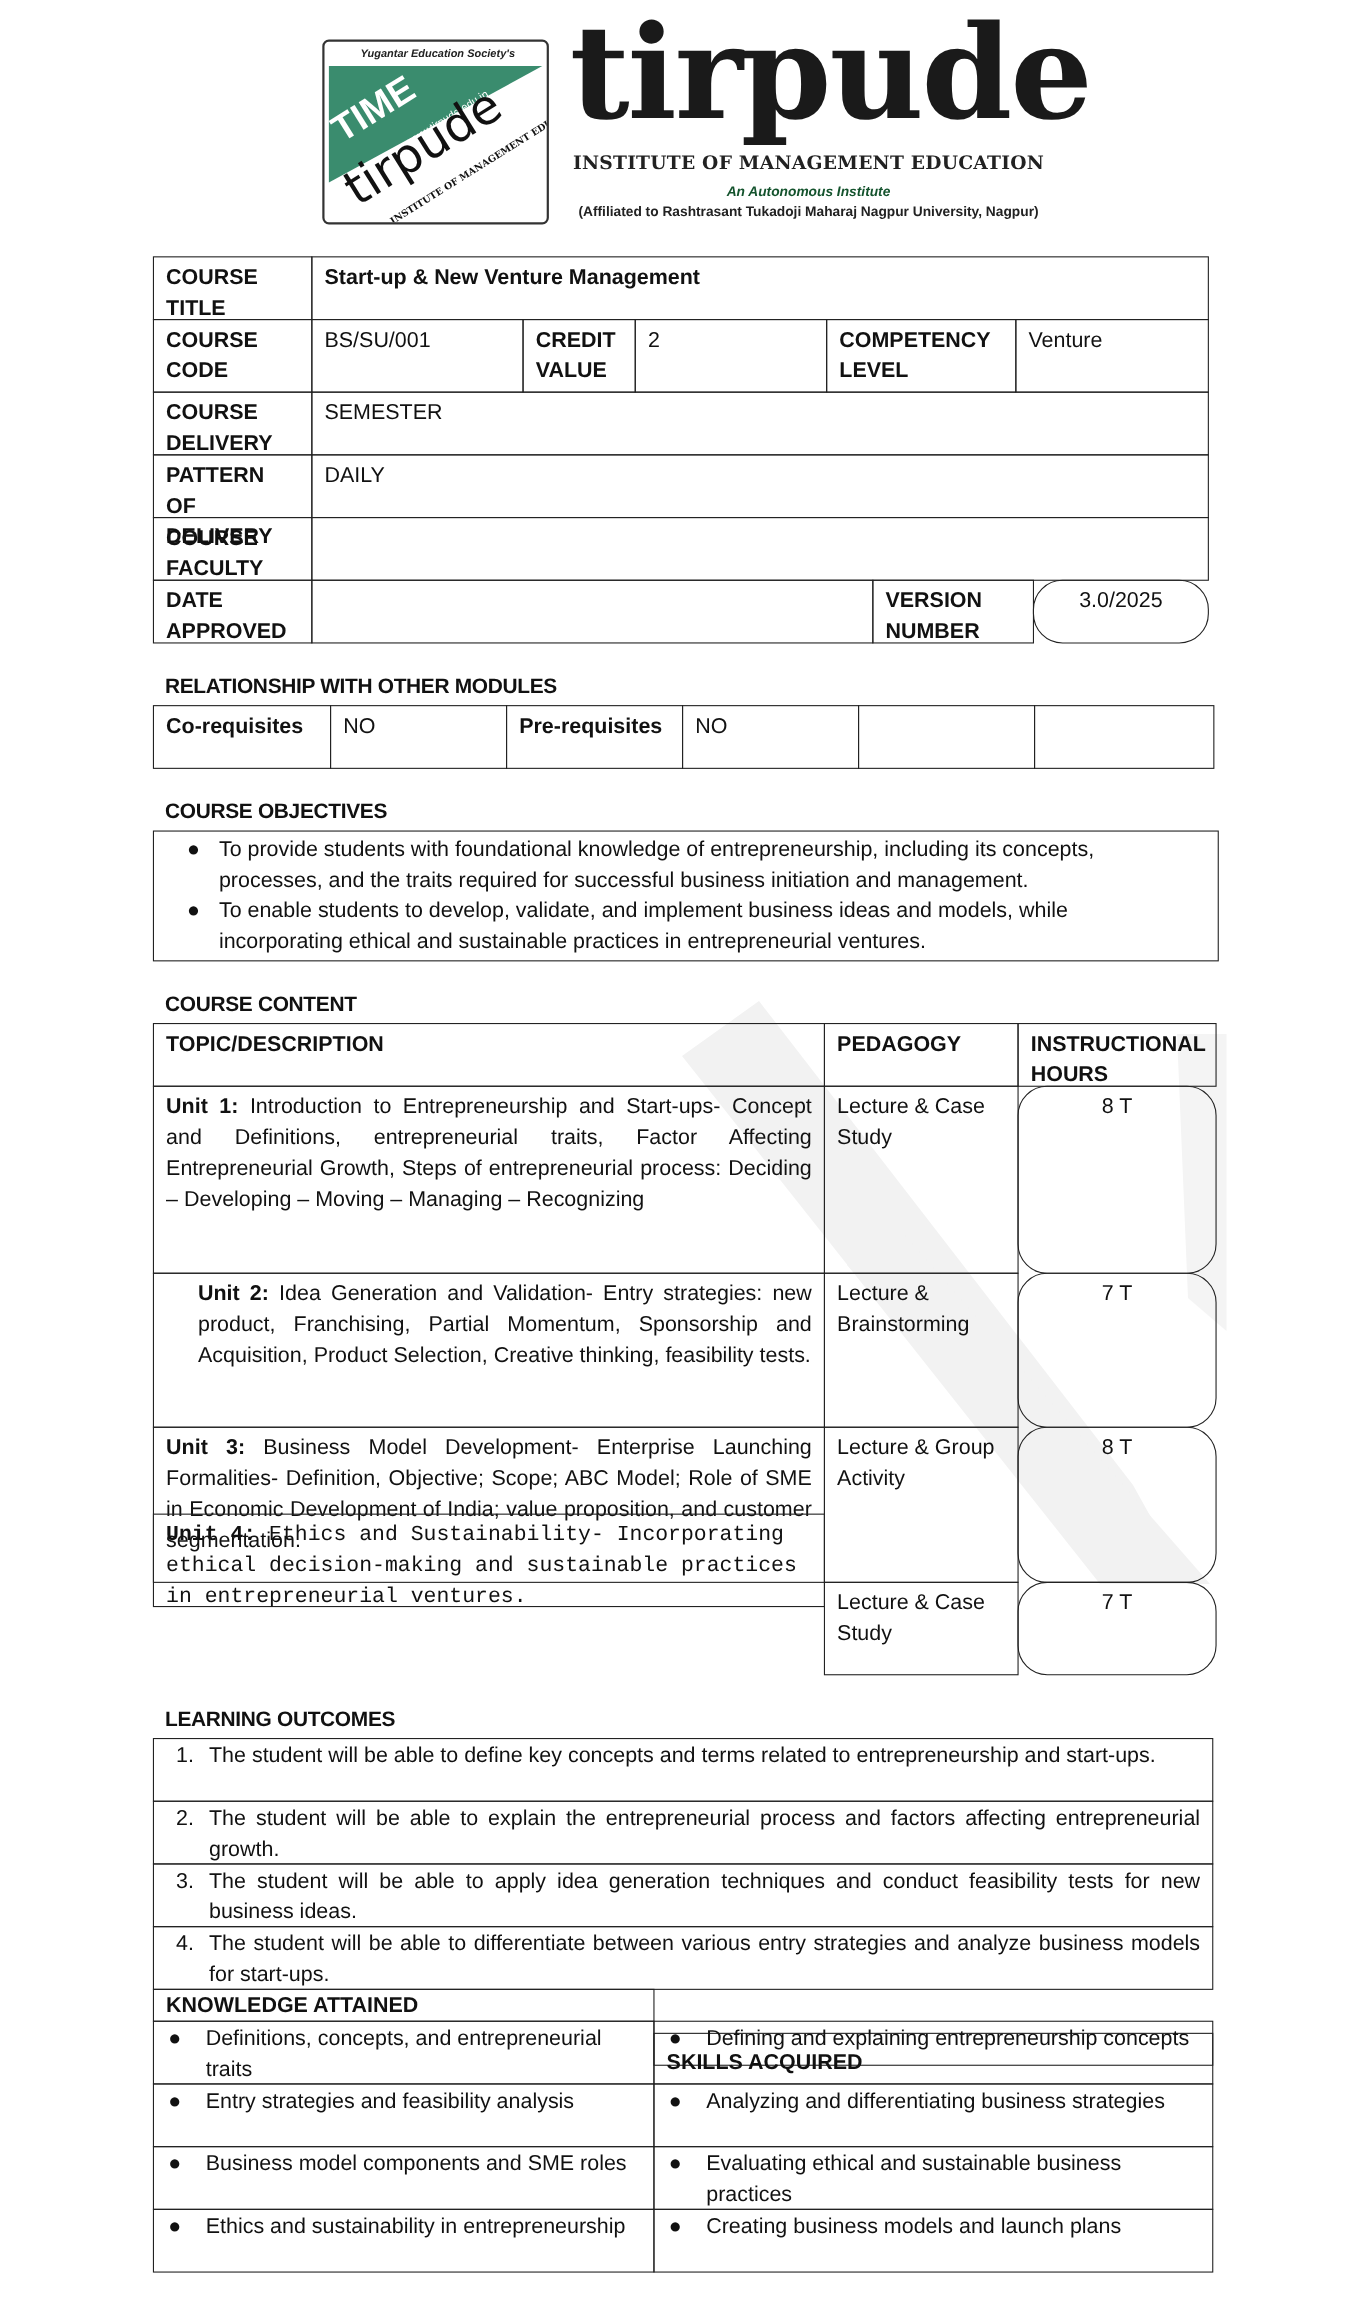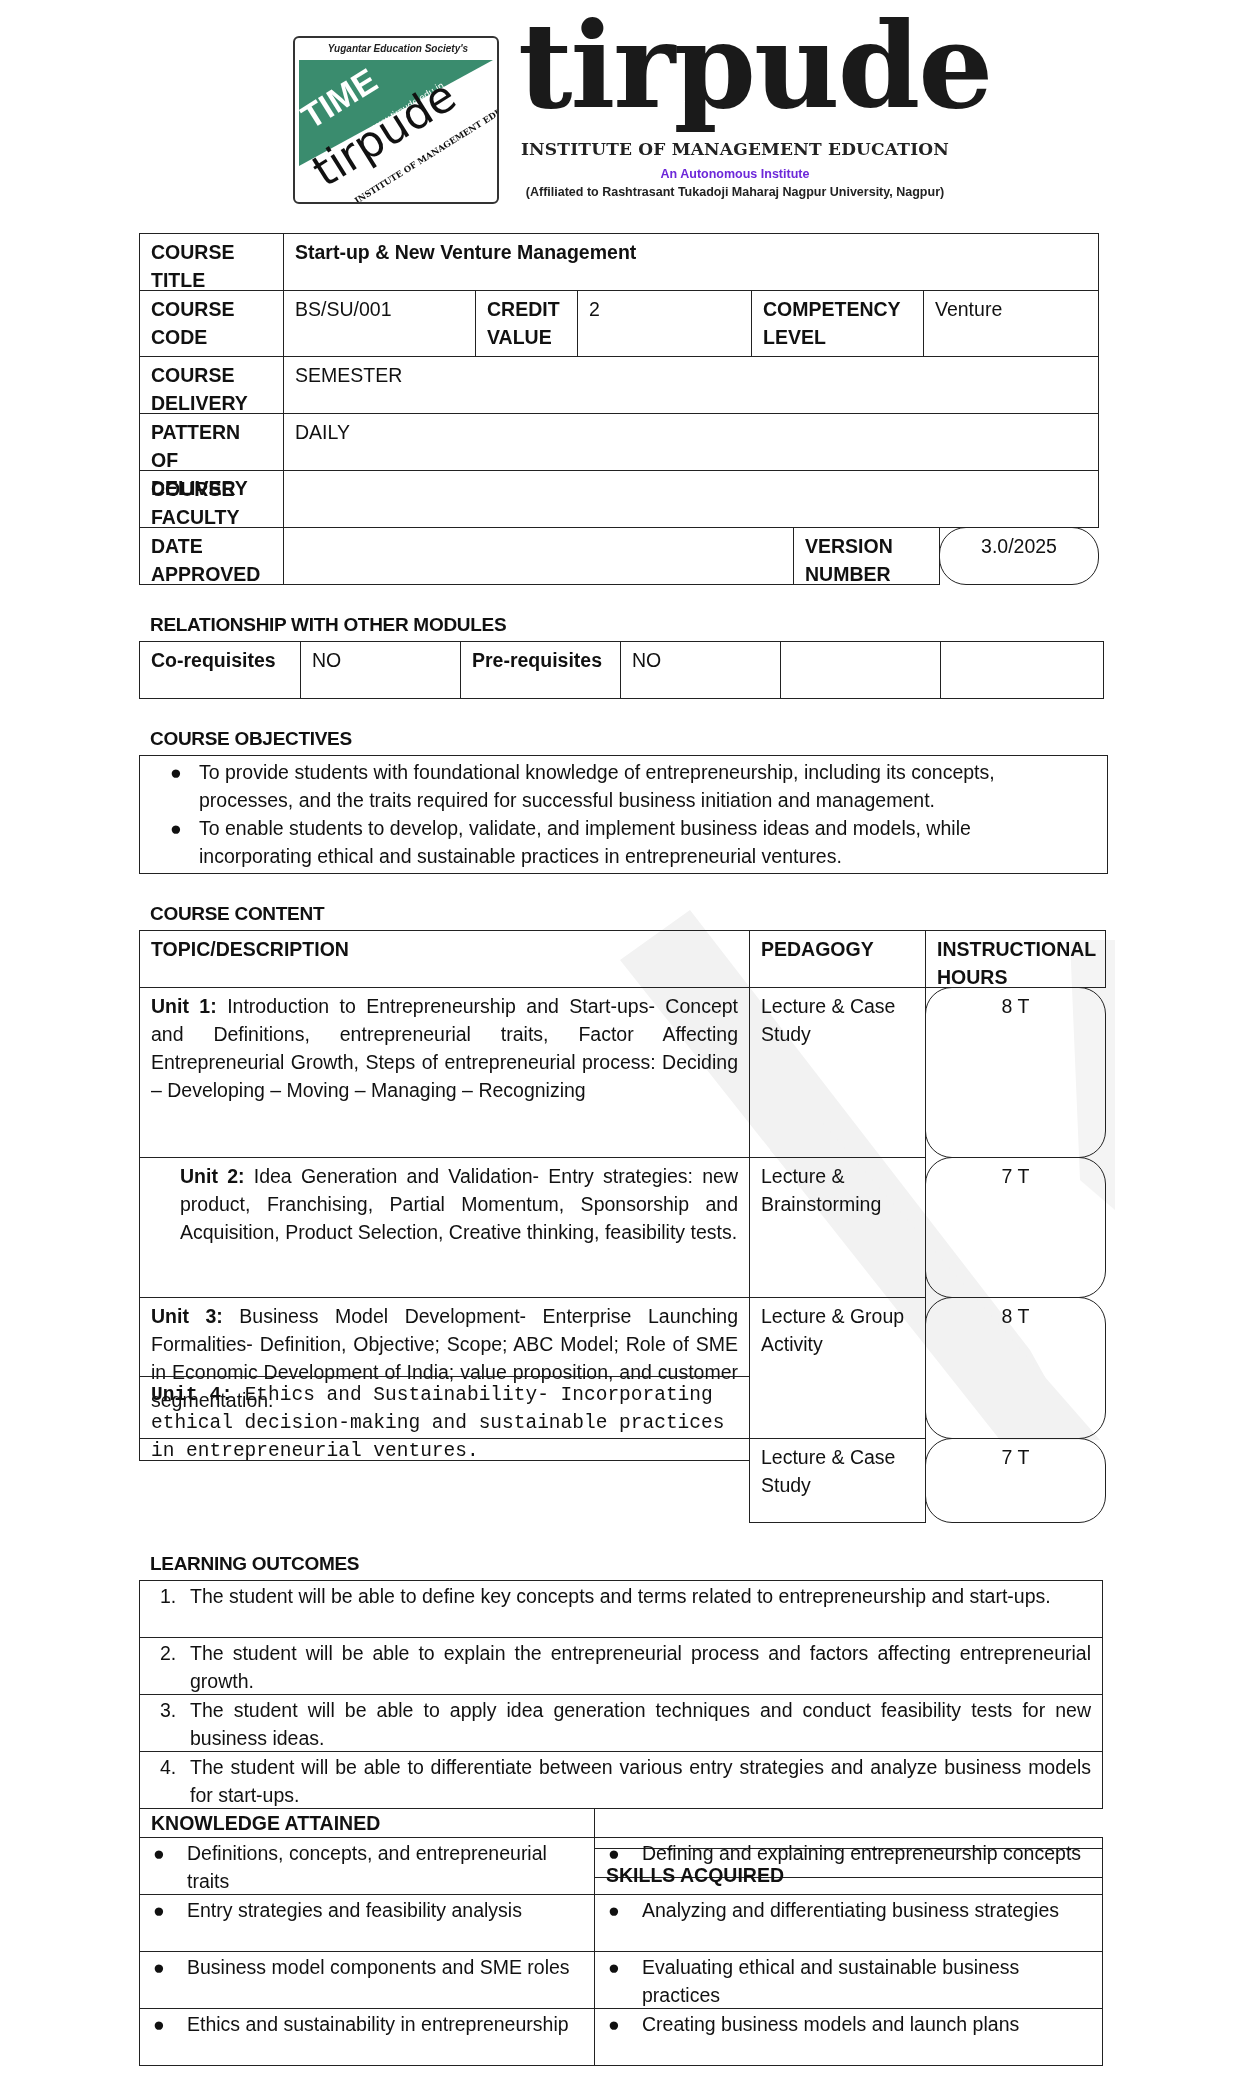--- a/index.html
+++ b/index.html
@@ -6,21 +6,21 @@
   body { width: 1241px; height: 2093px; position: relative; overflow: hidden;
          font-family: "Liberation Sans", sans-serif; color: #111; }
   .abs { position: absolute; box-sizing: border-box; }
   .watermark { position: absolute; left: 600px; top: 880px; width: 520px; height: 560px; pointer-events: none; }
 
   
   .logo-box { left: 293px; top: 36px; width: 206px; height: 168px; border: 2px solid #333; border-radius: 6px; background: #fff; overflow: hidden; }
   .logo-svg { position: absolute; left: 0; top: 0; }
   .brand-big { left: 518px; top: 6px; width: 440px; height: 120px; font-family: "DejaVu Serif", serif; font-weight: bold; font-size: 118px; letter-spacing: -2px; line-height: 120px; color: #1a1a1a; text-align: center; transform: scaleX(1.0); }
   .brand-sub { left: 515px; top: 139px; width: 440px; text-align: center; font-family: "DejaVu Serif", serif; font-weight: bold; font-size: 17px; color: #222; letter-spacing: 0.2px; }
-  .brand-line2 { left: 515px; top: 167px; width: 440px; text-align: center; font-weight: bold; font-size: 12.5px; color: #6d28d9; }
+  .brand-line2 { left: 515px; top: 167px; width: 440px; text-align: center; font-weight: bold; font-size: 12.5px; color: #14532d; font-style: italic; }
   .brand-line3 { left: 515px; top: 185px; width: 440px; text-align: center; font-weight: bold; font-size: 12.5px; color: #222; }
 
   
   .cell { position: absolute; box-sizing: border-box; border: 1.5px solid #222; padding: 4px 11px; font-size: 19.5px; line-height: 28px; background: transparent; }
   .lbl { font-weight: bold; }
   .heading { position: absolute; left: 150px; font-weight: bold; font-size: 19px; font-family: "Liberation Sans", sans-serif; letter-spacing: -0.3px; }
   .center { text-align: center; border-radius: 27px; }
   .justify { text-align: justify; }
   .bul-row { position: relative; padding-left: 47px; }
   .bul-row .bullet { position: absolute; left: 18px; top: 0; }

